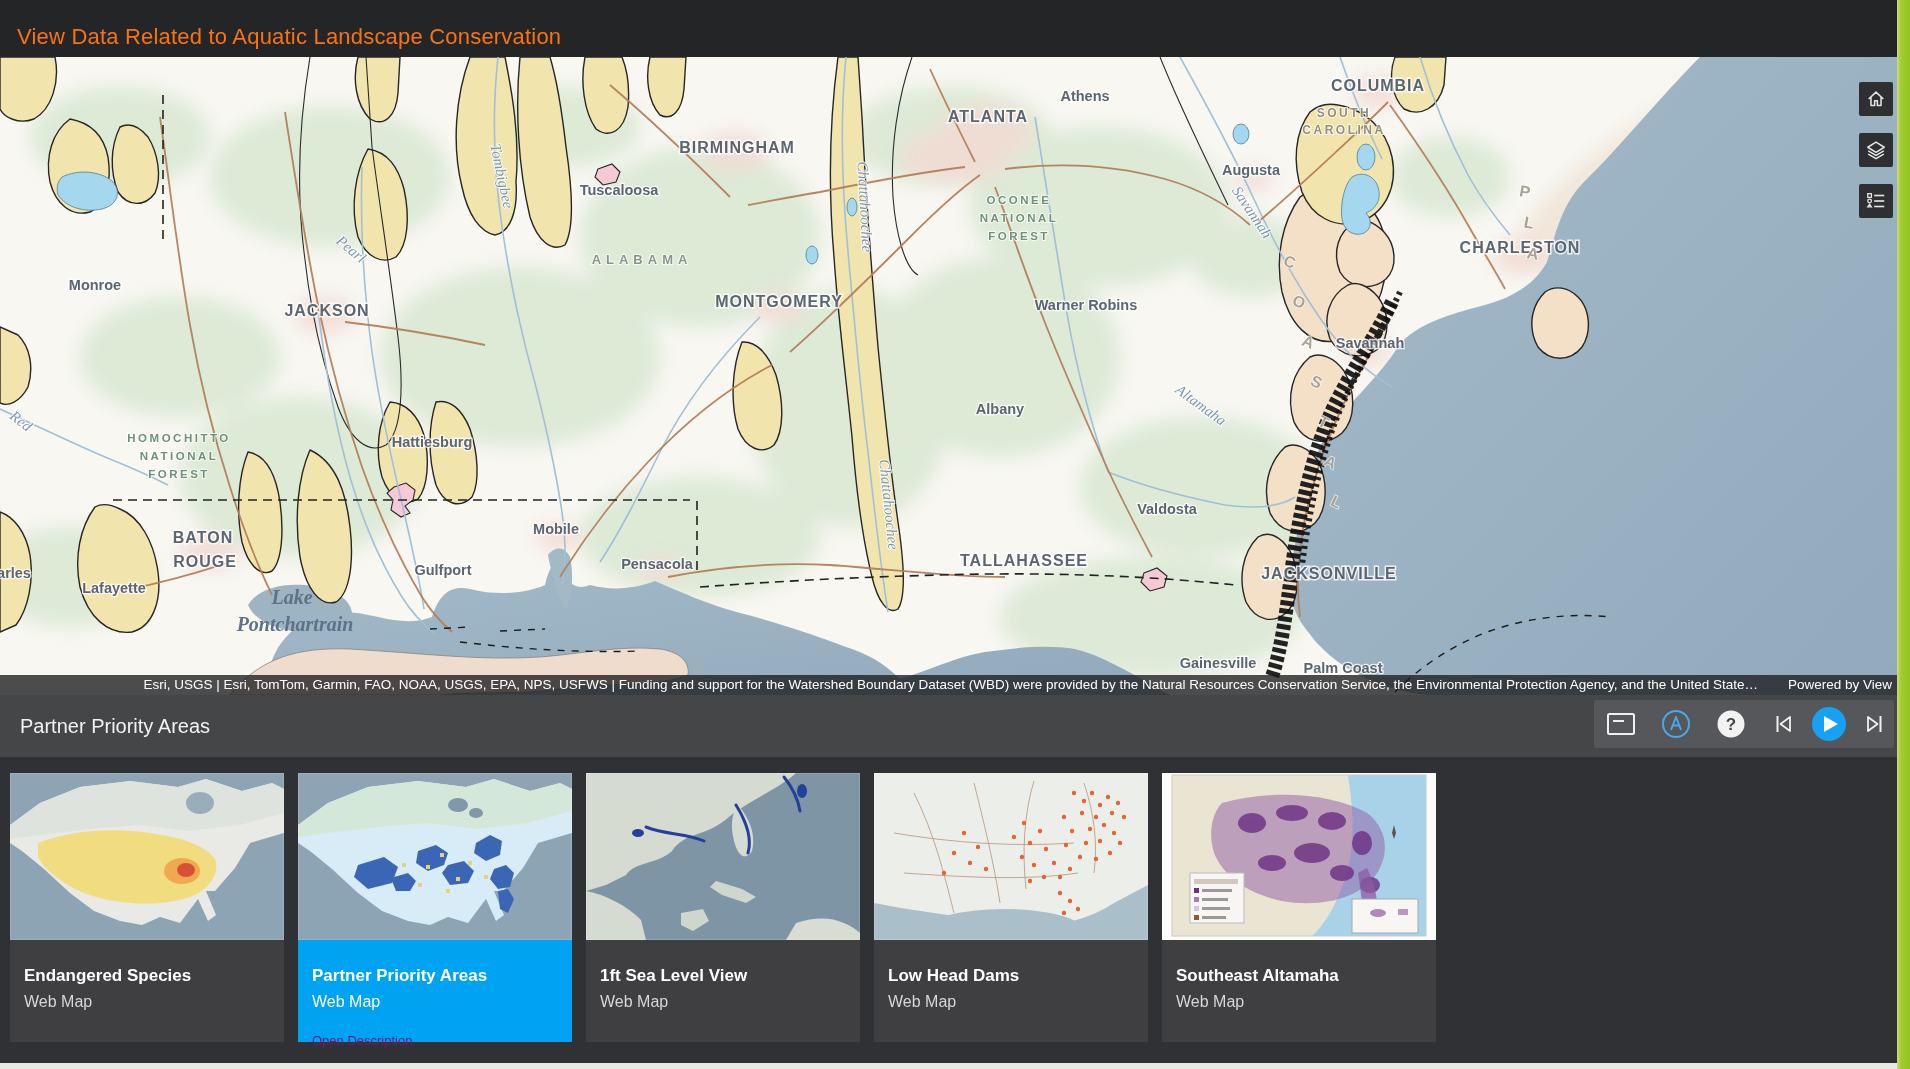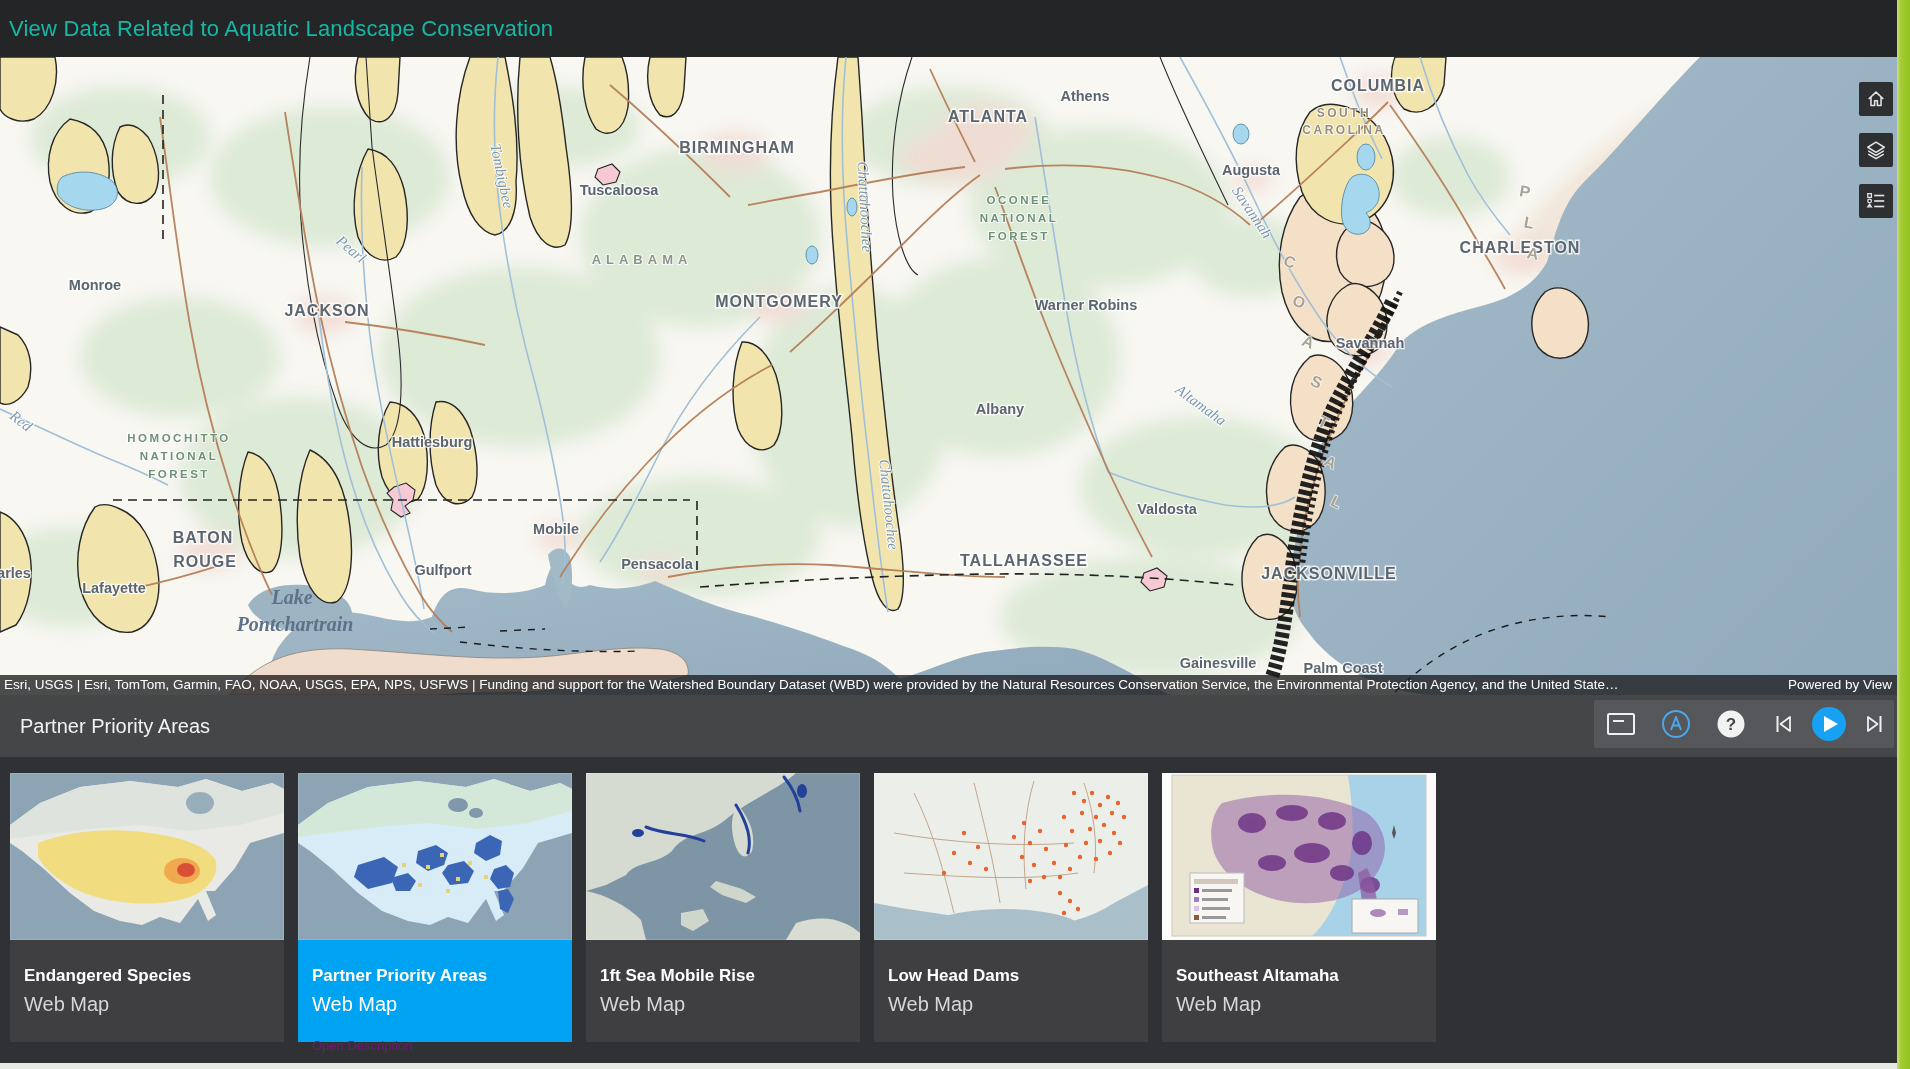--- a/index.html
+++ b/index.html
@@ -2,33 +2,33 @@
 <html><head>
 <meta charset="utf-8">
 <style>
   html,body{margin:0;padding:0;background:#1e1e1e;}
   *{box-sizing:border-box;}
   .app{position:relative;width:1910px;height:1069px;overflow:hidden;
        font-family:"Liberation Sans",sans-serif;background:#303134;}
 
   
   .titlebar{position:absolute;left:0;top:0;width:100%;height:57px;background:#242527;}
-  .titlebar h1{margin:0;padding:0 0 0 9px;line-height:57px;font-size:22px;font-weight:500;
-               color:#14b8a6;letter-spacing:.2px;white-space:nowrap;}
+  .titlebar h1{margin:8px;padding:0 0 0 9px;line-height:57px;font-size:22px;font-weight:500;
+               color:#f97316;letter-spacing:.2px;white-space:nowrap;}
 
   
   .map{position:absolute;left:0;top:57px;width:1910px;height:638px;overflow:hidden;background:#f8f7f2;}
   .map svg.base{position:absolute;left:0;top:0;}
   .map-controls{position:absolute;top:25px;right:17px;display:flex;flex-direction:column;gap:17px;}
   .mapbtn{width:34px;height:34px;background:#2e2f31;border:none;border-radius:2px;cursor:pointer;
           display:flex;align-items:center;justify-content:center;padding:0;}
   .attribution{position:absolute;left:0;bottom:0;width:100%;height:20px;background:rgba(28,28,30,.78);
                color:#fff;font-size:13.5px;line-height:20px;display:flex;justify-content:space-between;
                white-space:nowrap;overflow:hidden;}
-  .attribution .src{overflow:hidden;text-overflow:ellipsis;padding-left:4px;flex:1 1 auto;}
+  .attribution .src{overflow:hidden;text-overflow:ellipsis;padding-left:4px;flex:1 1 auto;text-align:right;}
   .attribution .pwr{flex:0 0 auto;padding:0 18px 0 30px;}
 
   
   text.ml{font-family:"Liberation Sans",sans-serif;text-anchor:middle;
           paint-order:stroke;stroke:rgba(255,255,255,.8);stroke-width:3px;}
   text.city{fill:#5b6570;font-weight:bold;font-size:16px;}
   text.town{fill:#5b6570;font-weight:bold;font-size:14.5px;stroke-width:2.6px;}
   text.forest{fill:#6d9078;font-weight:bold;font-size:11.5px;letter-spacing:2.5px;stroke-width:2px;}
   text.state{fill:#8a948a;font-weight:bold;font-size:13px;letter-spacing:5px;stroke-width:2px;}
   text.sc{fill:#958e7c;font-weight:bold;font-size:12px;letter-spacing:2.5px;stroke-width:2px;}
@@ -43,21 +43,21 @@
   .tool{position:absolute;top:50%;transform:translate(-50%,-50%);background:none;border:none;padding:0;
         cursor:pointer;display:flex;align-items:center;justify-content:center;}
 
   
   .carousel{position:absolute;left:0;top:757px;width:100%;height:306px;background:#303134;}
   .card{position:absolute;top:16px;width:274px;height:269px;background:#3f3f41;cursor:pointer;}
   .card.selected{background:#00a2f2;}
   .thumb{width:274px;height:167px;display:block;outline:1px solid rgba(255,255,255,.14);outline-offset:-1px;}
   .meta{padding:26px 14px 0 14px;}
   .ctitle{font-size:17px;font-weight:bold;color:#fff;margin:0 0 7px 0;}
-  .csub{font-size:20px;color:#d6d6d6;margin:0;}
+  .csub{font-size:16px;color:#d6d6d6;margin:0;}
   .card.selected .csub{color:#fff;}
   .caction{font-size:13px;color:#701a75;margin-top:22px;cursor:pointer;}
 
   
   .hscroll{position:absolute;left:0;top:1063px;width:100%;height:6px;background:#e7eae0;}
   .edge{position:absolute;right:0;top:0;width:13px;height:1069px;z-index:60;
         background:linear-gradient(to right,#ccdd7d,#a3cc33 30%,#93c322);}
 </style>
 </head>
 <body>
@@ -422,21 +422,21 @@
         <path d="M152,32 C164,46 170,62 166,78 C160,88 152,84 148,68 C144,52 146,40 152,32 Z" fill="#d6dbd2"></path>
         <g fill="none" stroke="#23409a" stroke-width="3" stroke-linecap="round">
           <path d="M60,54 C80,62 100,60 118,68"></path>
           <path d="M150,32 C160,48 166,66 162,80"></path>
           <path d="M198,4 C206,14 212,26 214,38"></path>
         </g>
         <ellipse cx="52" cy="60" rx="6" ry="4" fill="#23409a"></ellipse>
         <ellipse cx="216" cy="18" rx="5" ry="7" fill="#23409a"></ellipse>
       </svg>
       <div class="meta">
-        <div class="ctitle">1ft Sea Mobile Rise</div>
+        <div class="ctitle">1ft Sea Level View</div>
         <div class="csub">Web Map</div>
       </div>
     </div>
 
     <div class="card" style="left:874px">
       <svg class="thumb" viewBox="0 0 274 167">
         <rect width="274" height="167" fill="#eceeea"></rect>
         <path d="M0,130 C40,138 80,142 120,150 C170,158 210,150 240,130 L274,112 L274,167 L0,167 Z" fill="#a9bfc9"></path>
         <ellipse cx="130" cy="158" rx="80" ry="22" fill="#a9bfc9"></ellipse>
         <g fill="none" stroke="#c3a68c" stroke-width="1">

